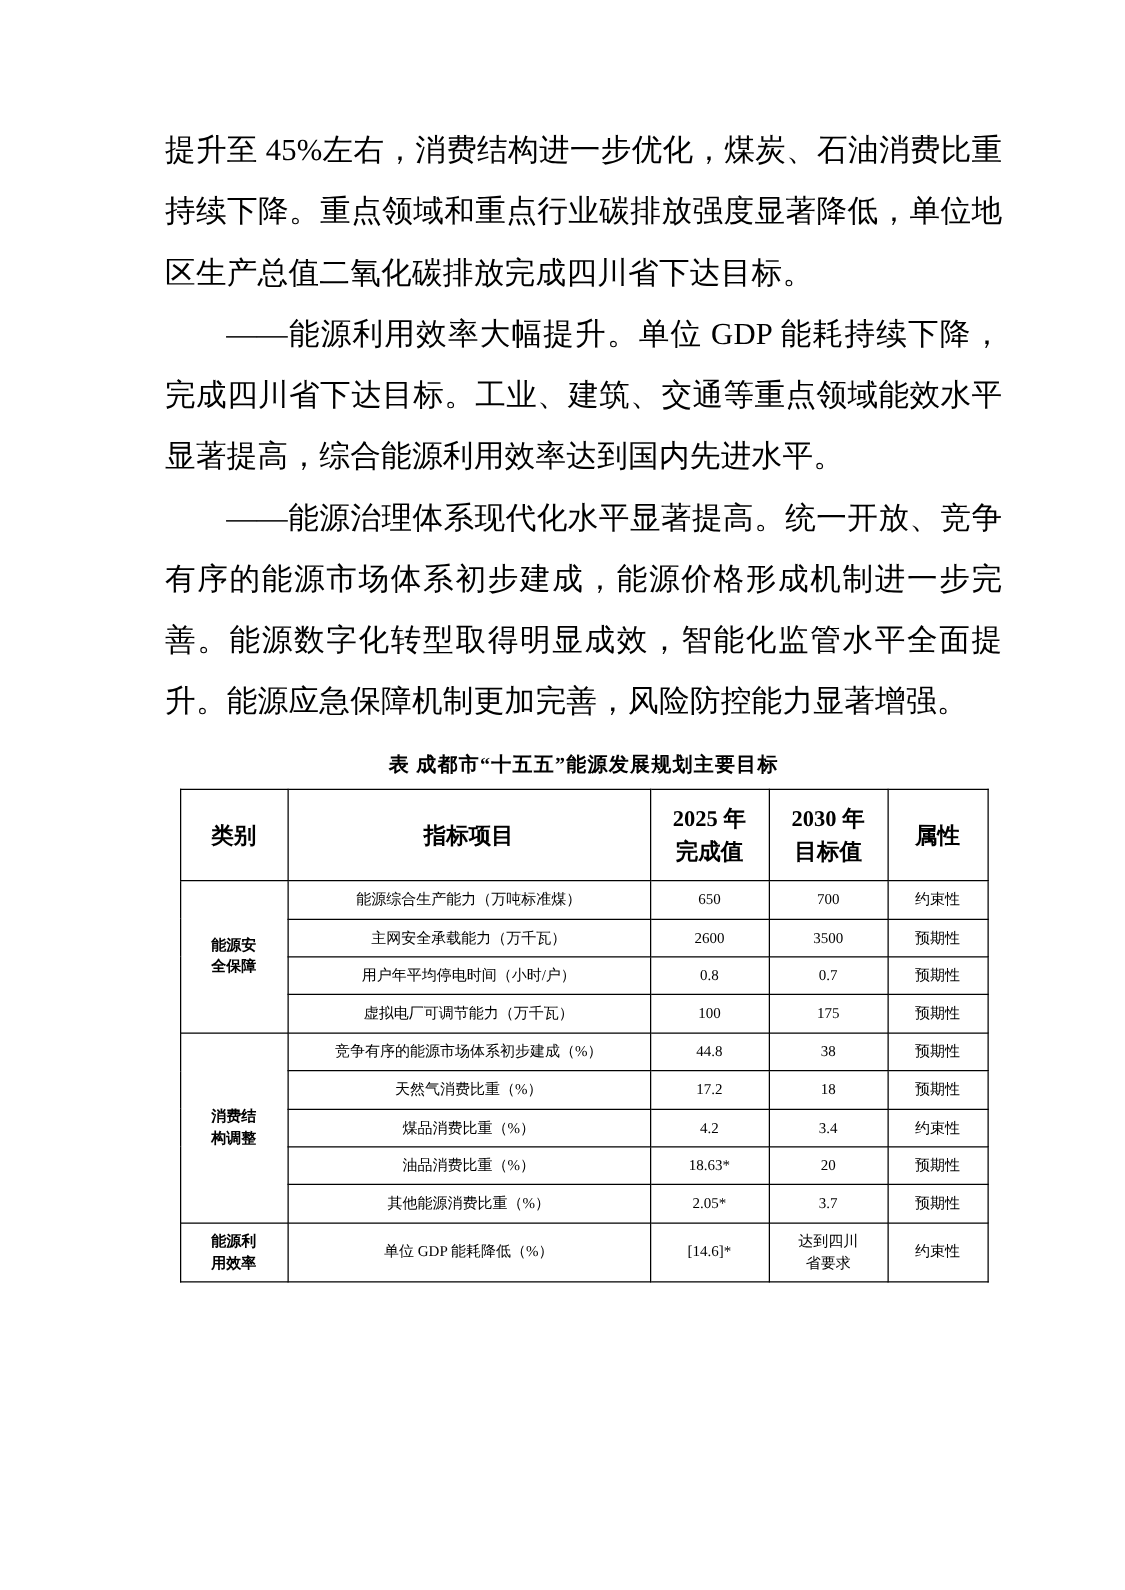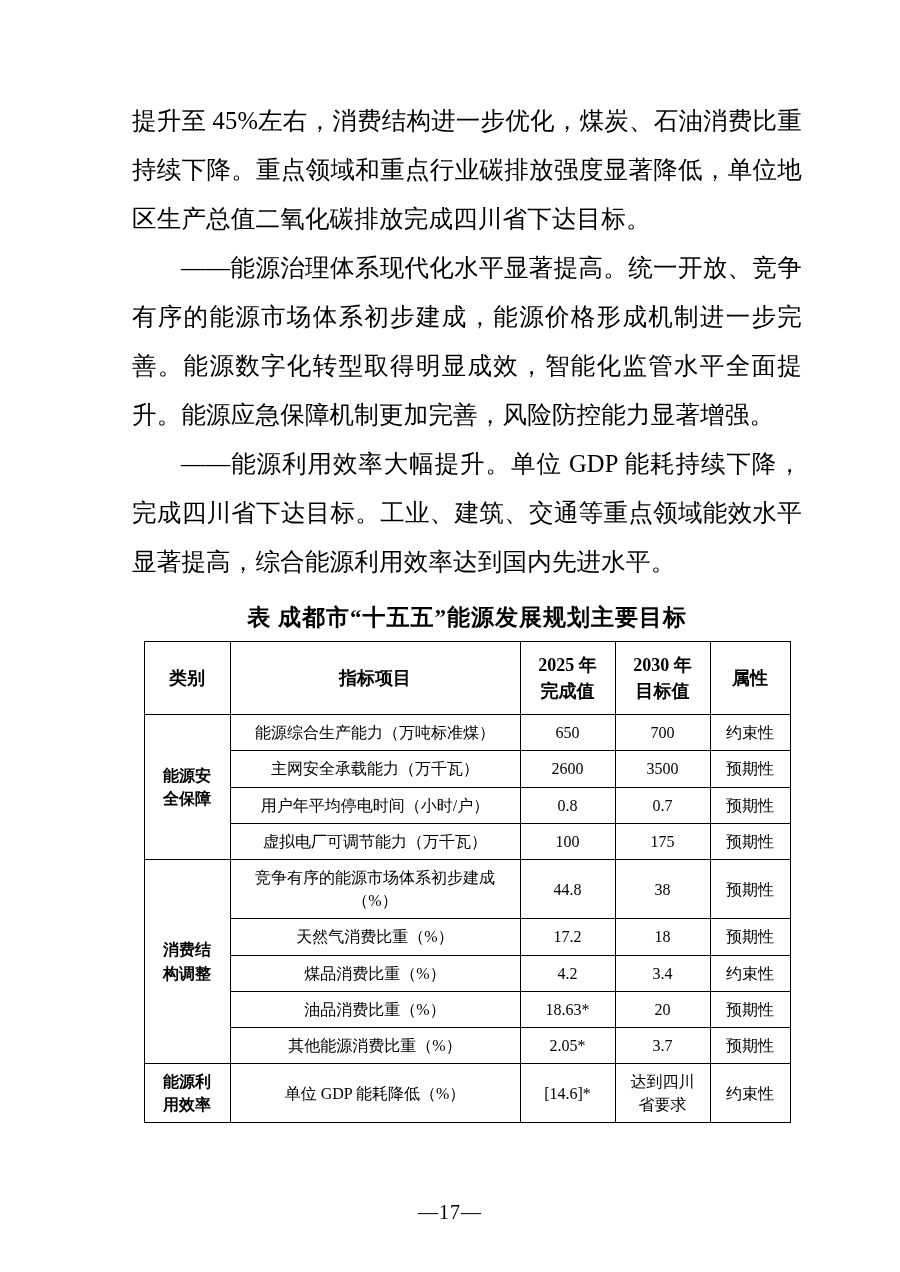--- a/index.html
+++ b/index.html
@@ -30,35 +30,35 @@
     text-align: justify;
     text-justify: inter-ideograph;
     letter-spacing: 0.2px;
     margin: 0;
   }
   .para.indent {
     text-indent: 49px;
   }
   .table-title {
     text-align: center;
-    font-size: 23px;
+    font-size: 16px;
     font-weight: bold;
     margin-top: 16px;
     margin-bottom: 8px;
     letter-spacing: 1px;
   }
   table.goals {
     border-collapse: collapse;
     width: 646px;
     margin: 0 auto;
     table-layout: fixed;
   }
   table.goals td, table.goals th {
     border: 1px solid #000000;
-    font-size: 16px;
+    font-size: 12px;
     text-align: center;
     vertical-align: middle;
     padding: 6px 3px;
     line-height: 1.45;
     font-family: "Liberation Serif", "DejaVu Serif", serif;
   }
   table.goals thead th {
     font-weight: bold;
     font-size: 18px;
     padding: 10px 3px;
@@ -85,22 +85,22 @@
     letter-spacing: 1px;
   }
   .two-line { line-height: 1.45; }
 </style>
 </head>
 <body>
 
 <div class="page">
 
   <p class="para">提升至 45%左右，消费结构进一步优化，煤炭、石油消费比重持续下降。重点领域和重点行业碳排放强度显著降低，单位地区生产总值二氧化碳排放完成四川省下达目标。</p>
+  <p class="para indent">——能源利用效率大幅提升。单位 GDP 能耗持续下降，完成四川省下达目标。工业、建筑、交通等重点领域能效水平显著提高，综合能源利用效率达到国内先进水平。</p>
   <p class="para indent">——能源治理体系现代化水平显著提高。统一开放、竞争有序的能源市场体系初步建成，能源价格形成机制进一步完善。能源数字化转型取得明显成效，智能化监管水平全面提升。能源应急保障机制更加完善，风险防控能力显著增强。</p>
-  <p class="para indent">——能源利用效率大幅提升。单位 GDP 能耗持续下降，完成四川省下达目标。工业、建筑、交通等重点领域能效水平显著提高，综合能源利用效率达到国内先进水平。</p>
 
   <div class="table-title">表 成都市“十五五”能源发展规划主要目标</div>
 
   <table class="goals">
     <colgroup>
       <col class="col-cat">
       <col class="col-item">
       <col class="col-v1">
       <col class="col-v2">
       <col class="col-attr">
@@ -196,14 +196,13 @@
         <td>
           <div>达到四川</div>
           <div>省要求</div>
         </td>
         <td>约束性</td>
       </tr>
 
     </tbody>
   </table>
 
-  <div class="footer">—17—</div>
 </div>
 
 </body></html>

